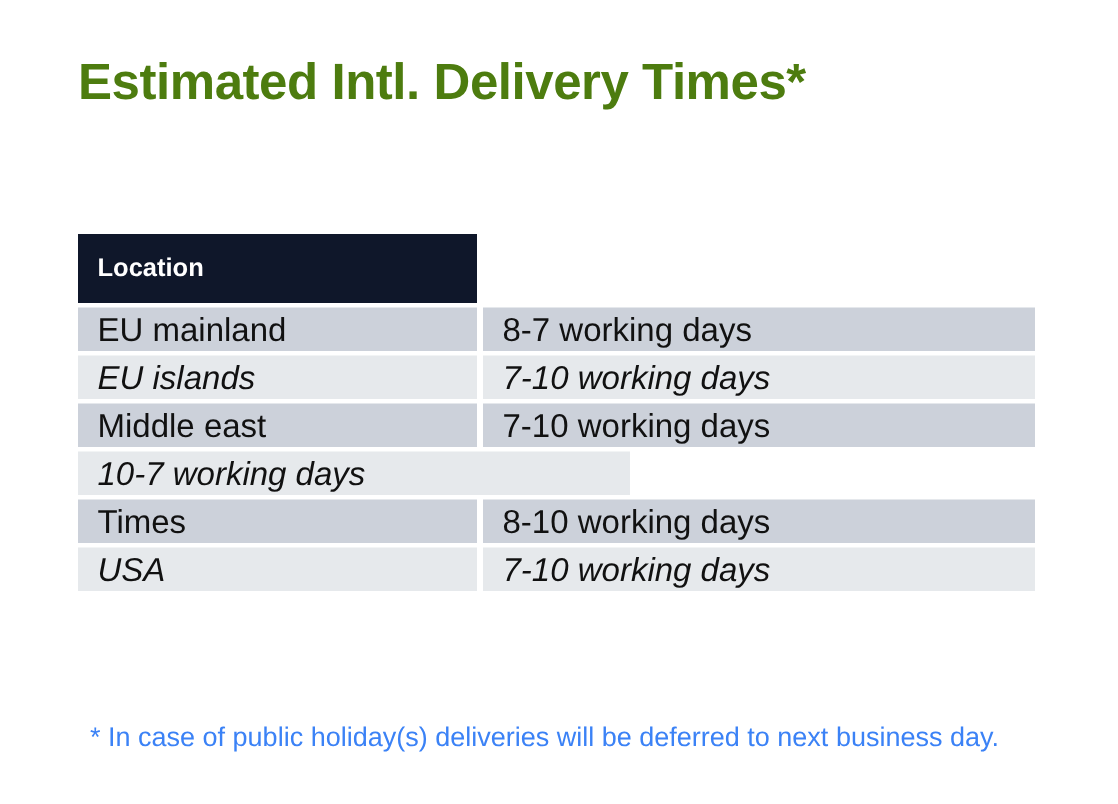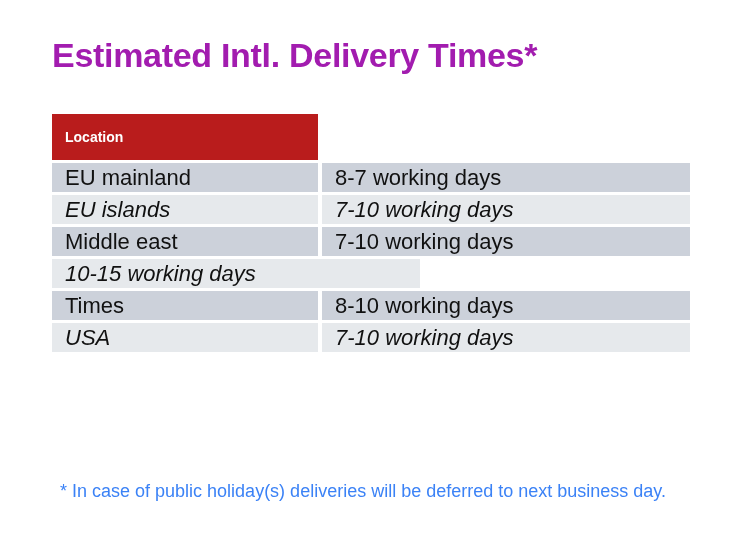--- a/index.html
+++ b/index.html
@@ -18,21 +18,21 @@
     width: 745px;
     height: 536px;
     box-sizing: border-box;
   }
   .title {
     position: absolute;
     left: 52px;
     top: 36px;
     font-size: 34px;
     font-weight: bold;
-    color: #a21caf;
+    color: #4d7c0f;
     letter-spacing: -0.3px;
     white-space: nowrap;
   }
   .table {
     position: absolute;
     left: 52px;
     top: 114px;
     width: 638px;
   }
   .row {
@@ -55,25 +55,26 @@
     white-space: nowrap;
   }
   .cell-loc {
     width: 266px;
     margin-right: 4px;
   }
   .cell-del {
     width: 368px;
   }
   .header-row .cell {
-    background: #b91c1c;
+    background: #0f172a;
     color: #ffffff;
     font-weight: bold;
-    font-size: 14px;
+    font-size: 17px;
     height: 46px;
+    margin-top: 42px;
   }
   .row-dark .cell {
     background: #ccd1da;
   }
   .row-light .cell {
     background: #e6e9ec;
     font-style: italic;
   }
   .footnote {
     position: absolute;
@@ -106,21 +107,21 @@
       <div class="cell cell-loc">EU islands</div>
       <div class="cell cell-del">7-10 working days</div>
     </div>
 
     <div class="row row-dark">
       <div class="cell cell-loc">Middle east</div>
       <div class="cell cell-del">7-10 working days</div>
     </div>
 
     <div class="row row-light">
-      <div class="cell cell-del">10-15 working days</div>
+      <div class="cell cell-del">10-7 working days</div>
     </div>
 
     <div class="row row-dark">
       <div class="cell cell-loc">Times</div>
       <div class="cell cell-del">8-10 working days</div>
     </div>
 
     <div class="row row-light">
       <div class="cell cell-loc">USA</div>
       <div class="cell cell-del">7-10 working days</div>

